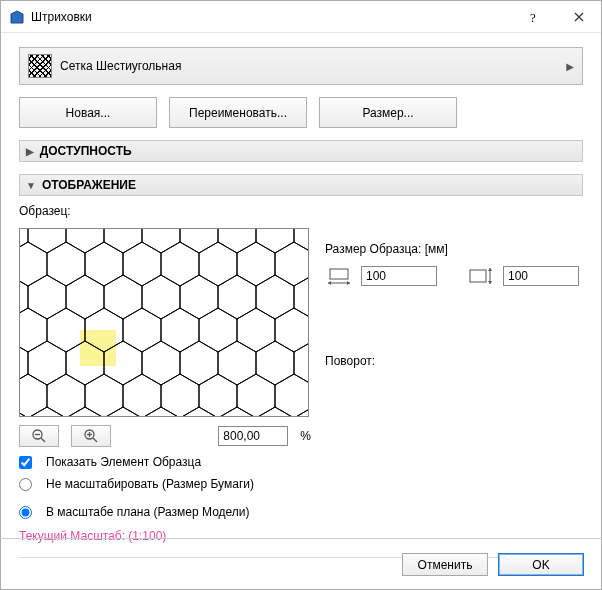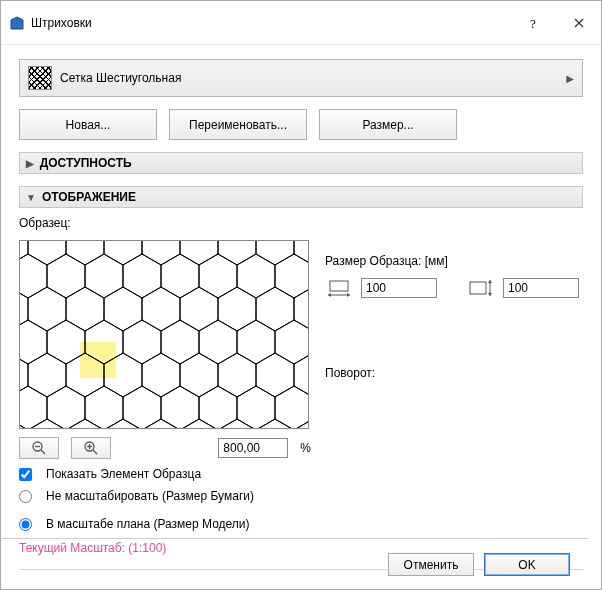--- a/index.html
+++ b/index.html
@@ -8,21 +8,21 @@
     font-family: "Segoe UI", Tahoma, sans-serif;
     font-size: 12px;
     background: #fff;
     color: #000;
     width: 602px;
     height: 590px;
     overflow: hidden;
     border: 1px solid #aaa;
   }
   .titlebar {
-    height: 44px;
+    height: 32px;
     display: flex;
     align-items: center;
     padding: 0 0 0 8px;
     border-bottom: 1px solid #e8e8e8;
   }
   .titlebar .app-icon {
     width: 16px; height: 16px;
     margin-right: 6px;
     display: flex; align-items: center; justify-content: center;
   }
@@ -109,21 +109,21 @@
     width: 28px; height: 20px;
     display: flex; align-items: center; justify-content: center;
   }
   .dim-row input[type=text] {
     width: 76px; height: 20px;
     border: 1px solid #888;
     font: inherit;
     padding: 0 4px;
   }
   .footer {
-    position: absolute; bottom: 0; left: 0; right: 14px;
+    position: absolute; bottom: 0; left: 0; right: 0;
     height: 52px;
     border-top: 1px solid #ccc;
     display: flex; align-items: center; justify-content: flex-end;
     gap: 10px; padding: 0 18px;
   }
   .footer button {
     width: 86px; height: 23px;
     font: inherit;
     border: 1px solid #a8a8a8;
     background: linear-gradient(#fdfdfd,#ececec);

